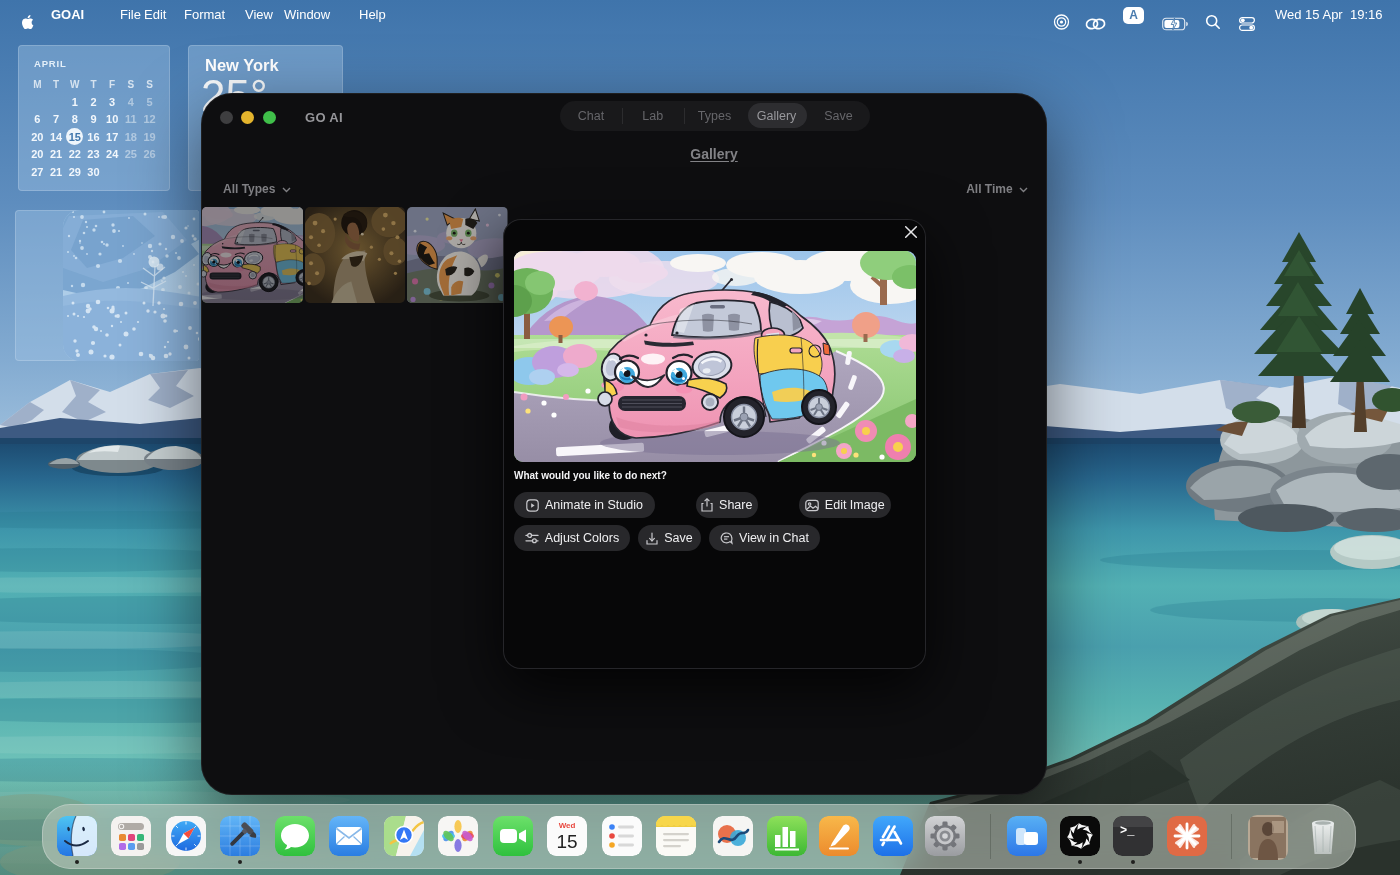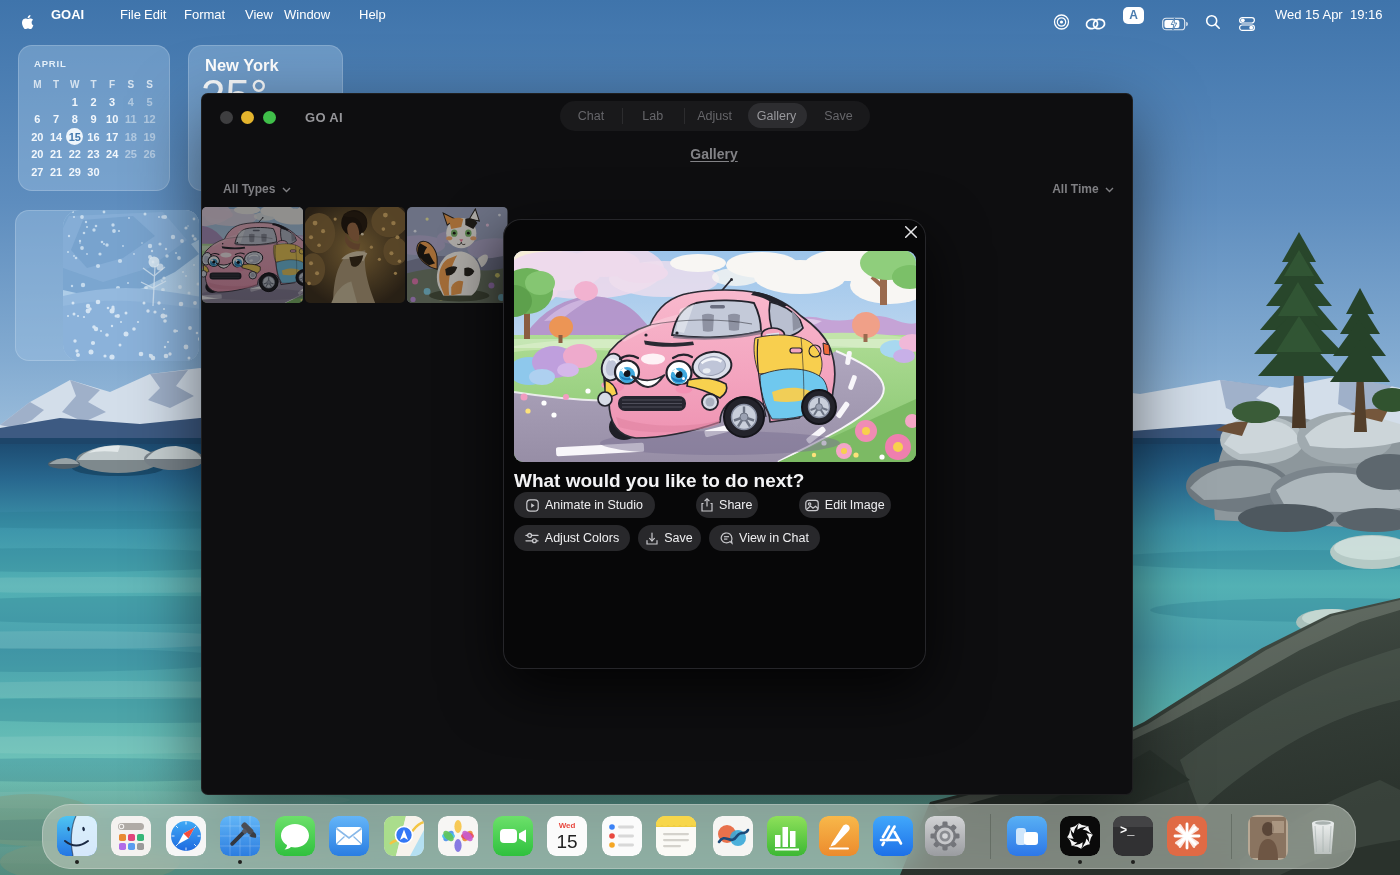--- a/index.html
+++ b/index.html
@@ -6,35 +6,35 @@
   html,body { width:1400px; height:875px; overflow:hidden; font-family:"Liberation Sans", sans-serif; }
   .abs { position:absolute; }
   #stage { position:relative; width:1400px; height:875px; overflow:hidden; background:#4a80b6; }
 
   
   #menubar { position:absolute; left:0; top:0; width:1400px; height:30px; z-index:10;
     display:flex; align-items:center; color:#fff; font-size:13px; }
   #menubar .mi { position:absolute; top:0; height:30px; line-height:30px; white-space:nowrap; }
 
   
-  .widget { position:absolute; border-radius:14px; z-index:5;
+  .widget { position:absolute; border-radius:4px; z-index:5;
     background:rgba(160,195,228,0.42); box-shadow:inset 0 0 0 1px rgba(255,255,255,0.18);padding-left:48px; }
 
   .cal-grid { position:absolute; left:10px; top:31px; width:131px; }
   .cr { position:absolute; left:0; width:131px; height:16px; display:flex; }
   .cc { width:18.71px; text-align:center; font-size:11px; font-weight:bold; color:#f2f7fc; line-height:16px; }
   .cc.h { font-size:10px; color:rgba(255,255,255,0.72); }
   .cc.d { color:rgba(255,255,255,0.45); }
   .cc.sel { position:relative; color:#3f76ac; }
   .cc.sel::before { content:""; position:absolute; left:50%; top:50%; width:17px; height:17px; margin:-8.5px 0 0 -8.5px;
      background:#eef5fb; border-radius:50%; z-index:-1; }
 
   
-  #appwin { position:absolute; left:201px; top:93px; width:932px; height:702px; z-index:20;
-    background:#0e0e10; border-radius:7px; box-shadow:0 25px 70px rgba(0,0,0,0.55), inset 0 0 0 1px rgba(255,255,255,0.07); }
+  #appwin { position:absolute; left:201px; top:93px; width:846px; height:702px; z-index:20;
+    background:#0e0e10; border-radius:31px; box-shadow:0 25px 70px rgba(0,0,0,0.55), inset 0 0 0 1px rgba(255,255,255,0.07); }
 
   
   #modal { position:absolute; left:302px; top:126px; width:423px; height:450px;
     background:#070708; border-radius:18px; box-shadow:0 20px 60px rgba(0,0,0,0.8), inset 0 0 0 1px rgba(70,70,76,0.5); }
 
   .pillbtn { display:inline-flex; align-items:center; justify-content:center; height:26px; border-radius:14px;
     background:#28282b; color:#efeff1; font-size:12.5px; margin-right:9.5px; }
   .pillbtn svg { margin-right:6px; }
 
   
@@ -791,21 +791,21 @@
     <div class="abs" style="left:40px;top:17.5px;width:13px;height:13px;border-radius:50%;background:#e4b42d"></div>
     <div class="abs" style="left:62px;top:17.5px;width:13px;height:13px;border-radius:50%;background:#40bf4a"></div>
     <div class="abs" style="left:104px;top:16.5px;font-size:13px;font-weight:bold;color:#96969a;letter-spacing:0.3px">GO AI</div>
     <div class="abs" style="left:359px;top:7.5px;width:310px;height:30.5px;background:#19191b;border-radius:15.5px;">
       <div class="abs" style="left:62px;top:7px;width:1px;height:16px;background:#2c2c2e"></div>
       <div class="abs" style="left:123.5px;top:7px;width:1px;height:16px;background:#2c2c2e"></div>
       <div class="abs" style="left:188px;top:2.75px;width:59px;height:25px;background:#2d2d30;border-radius:12.5px"></div>
       <div class="abs" style="left:0;top:0;width:310px;height:30.5px;display:flex;align-items:center;font-size:12.5px;color:#66666a">
         <span style="width:62px;text-align:center">Chat</span>
           <span style="width:61.5px;text-align:center">Lab</span>
-          <span style="width:62px;text-align:center">Adjust</span>
+          <span style="width:62px;text-align:center">Types</span>
           <span style="width:62px;text-align:center;color:#98989c">Gallery</span>
           <span style="width:62px;text-align:center">Save</span>
       </div>
     </div>
     <div class="abs" style="left:0;top:53px;width:1026px;text-align:center;font-size:14px;font-weight:bold;color:#828286;text-decoration:underline;text-underline-offset:2px;">Gallery</div>
     <div class="abs" style="left:22px;top:89px;font-size:12px;font-weight:bold;color:#7f7f83">All Types <svg width="9" height="6" viewBox="0 0 9 6" style="margin-left:3px">
           <path d="M1 1 L4.5 4.5 L8 1" fill="none" stroke="#7f7f83" stroke-width="1.4"></path>
         </svg></div>
     <div class="abs" style="right:19px;top:89px;font-size:12px;font-weight:bold;color:#7f7f83">All Time <svg width="9" height="6" viewBox="0 0 9 6" style="margin-left:3px">
           <path d="M1 1 L4.5 4.5 L8 1" fill="none" stroke="#7f7f83" stroke-width="1.4"></path>
@@ -828,21 +828,21 @@
     <div id="modal">
       <svg class="abs" style="left:401px;top:6px" width="14" height="14" viewBox="0 0 14 14" stroke="#e6e6e8" stroke-width="1.5" stroke-linecap="round">
         <line x1="1.7" y1="1.7" x2="12.3" y2="12.3"></line>
           <line x1="12.3" y1="1.7" x2="1.7" y2="12.3"></line>
       </svg>
       <div class="abs" style="left:11px;top:32px;width:402px;height:211px;border-radius:9px;overflow:hidden;">
         <svg width="402" height="211" viewBox="0 0 402 211">
             <use href="#car-scene"></use>
           </svg>
       </div>
-      <div class="abs" style="left:11px;top:251px;font-size:19px;font-weight:bold;color:#f3f3f5">What would you like to do next?</div>
+      <div class="abs" style="left:11px;top:251px;font-size:10px;font-weight:bold;color:#f3f3f5">What would you like to do next?</div>
       <div class="abs" style="left:11px;top:273px;display:flex;gap:31px;">
         <span class="pillbtn" style="width:141px"><svg width="13" height="13" viewBox="0 0 13 13" fill="none" stroke="#c9c9cd" stroke-width="1.2">
               <rect x="0.8" y="0.8" width="11.4" height="11.4" rx="3.4"></rect>
               <path d="M5.2 4.3 L8.6 6.5 L5.2 8.7 Z" fill="#c9c9cd" stroke="none"></path>
             </svg>Animate in Studio</span>
         <span class="pillbtn" style="width:62.5px"><svg width="12" height="14" viewBox="0 0 12 14" fill="none" stroke="#c9c9cd" stroke-width="1.2">
               <path d="M2.5 5.5 H1 V13 H11 V5.5 H9.5"></path>
               <line x1="6" y1="1" x2="6" y2="8.5"></line>
               <path d="M3.6 3.2 L6 0.8 L8.4 3.2"></path>
             </svg>Share</span>

